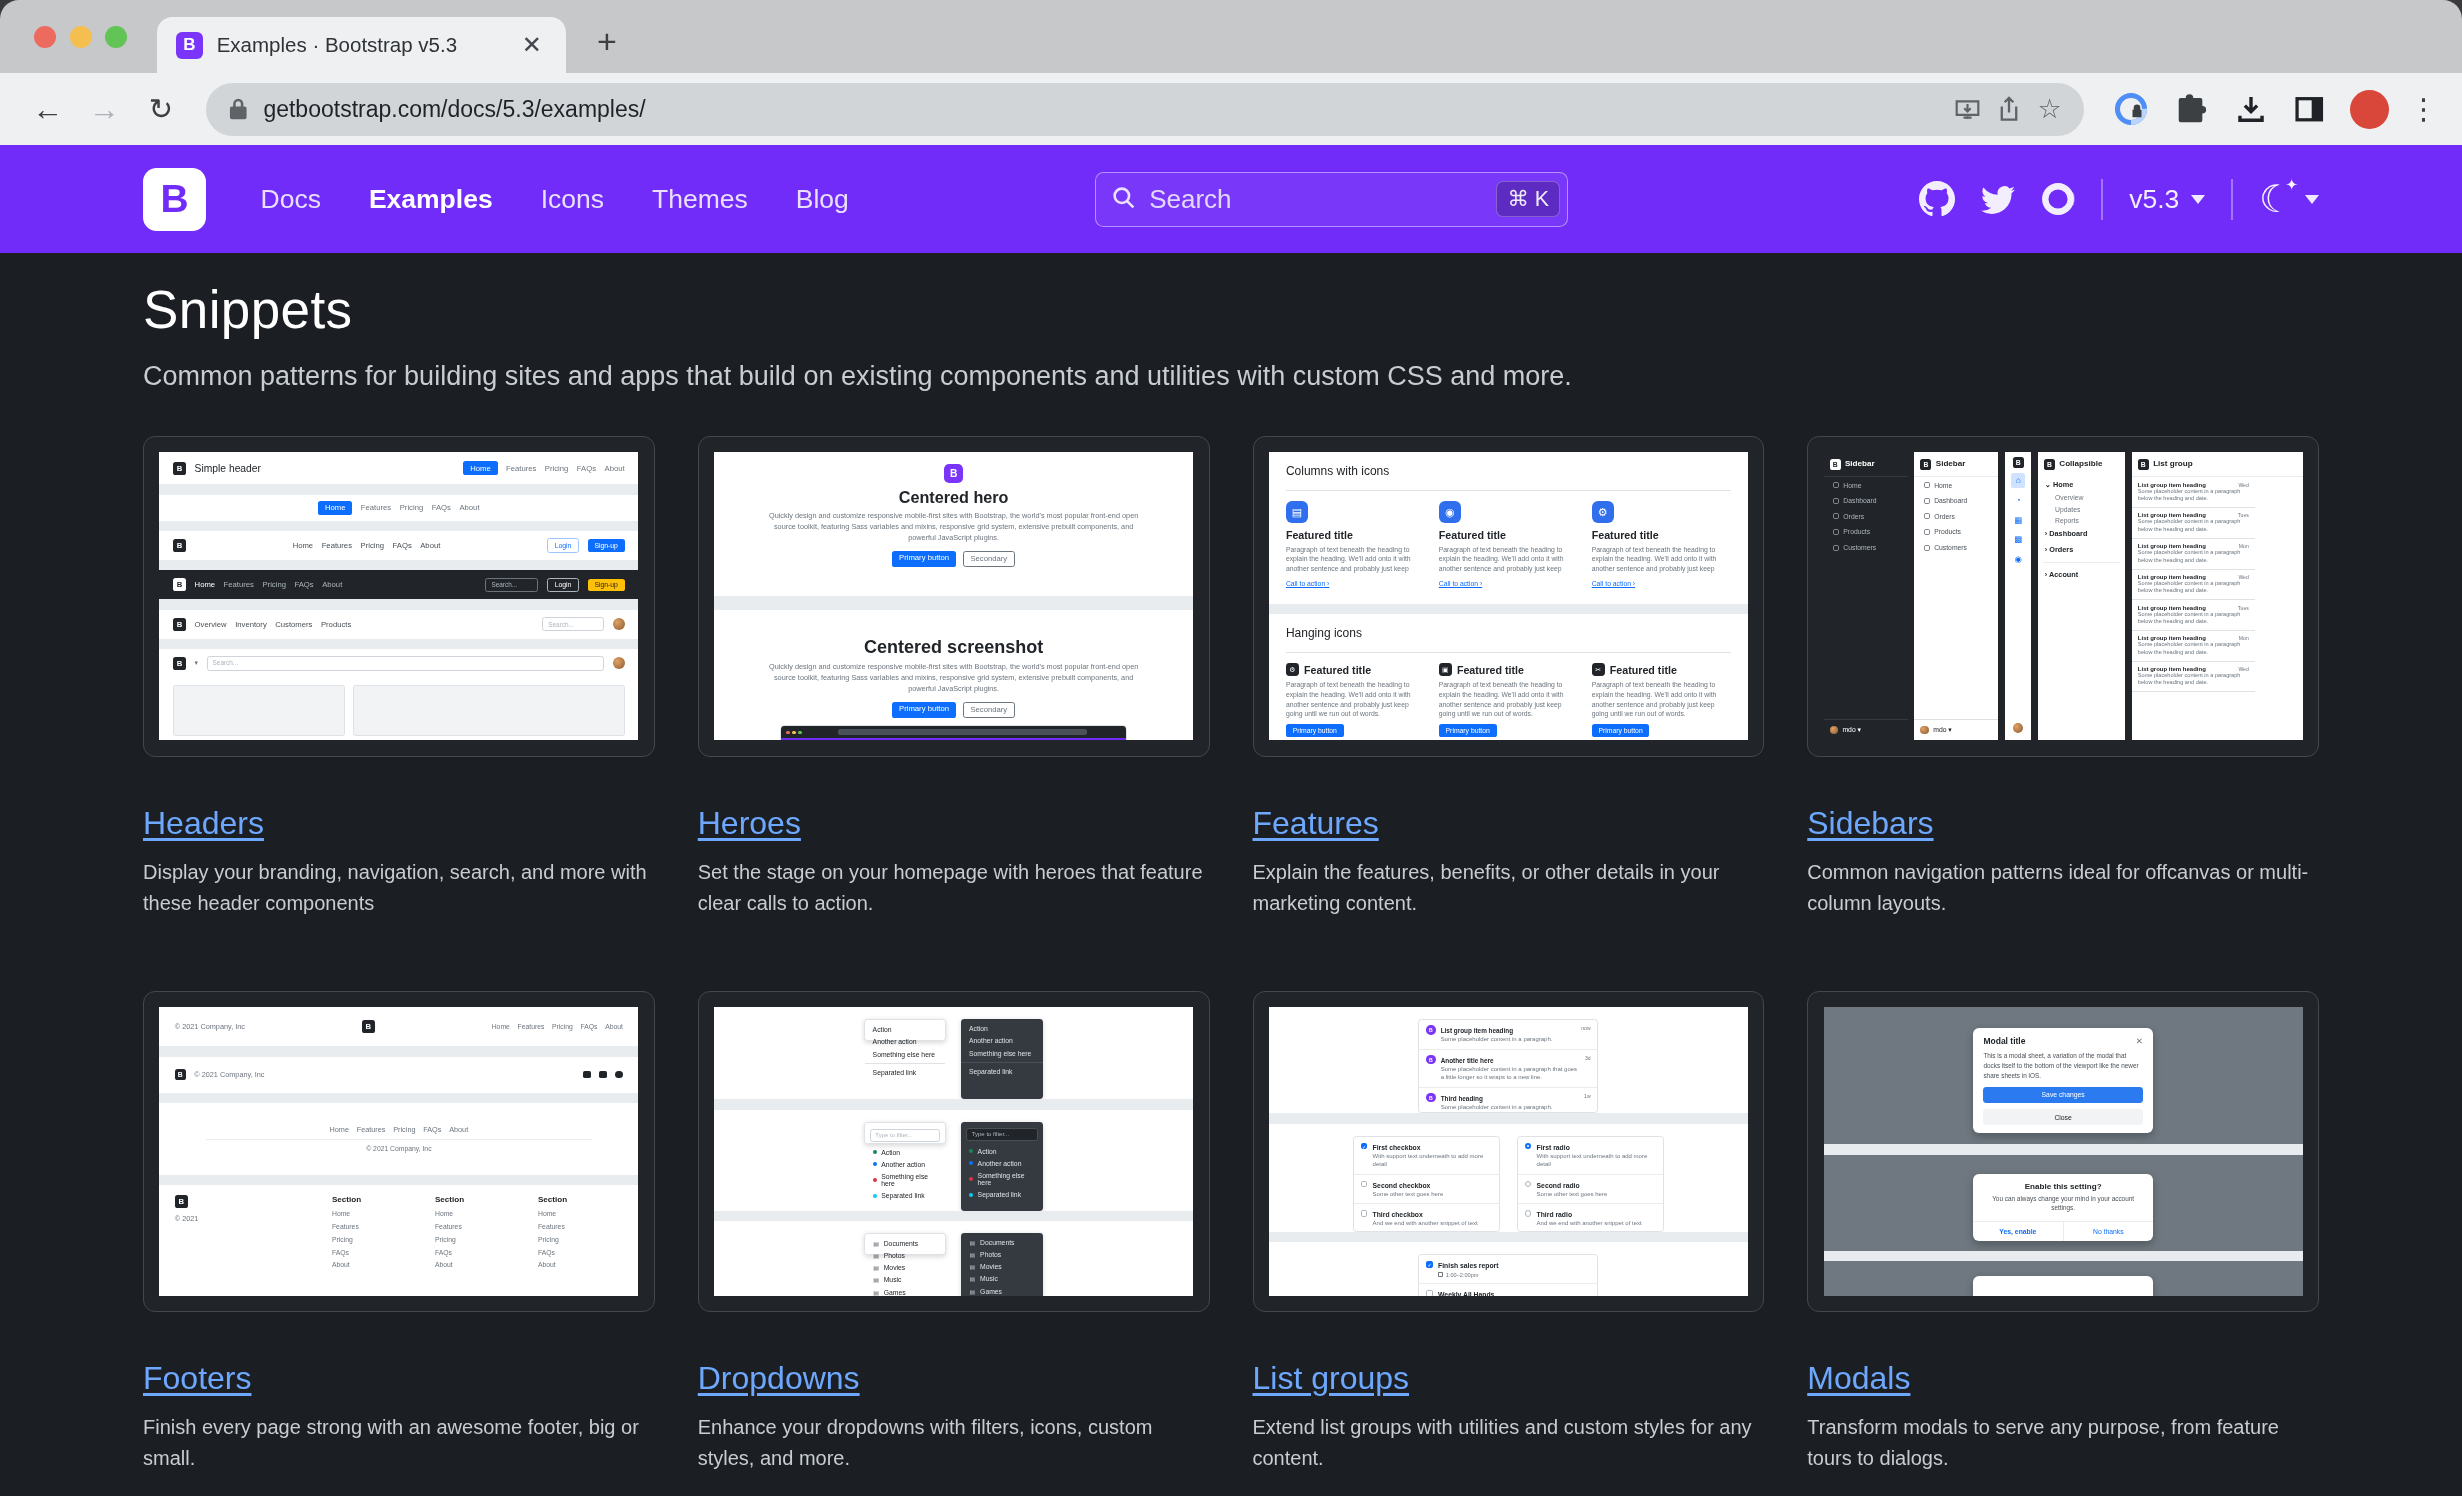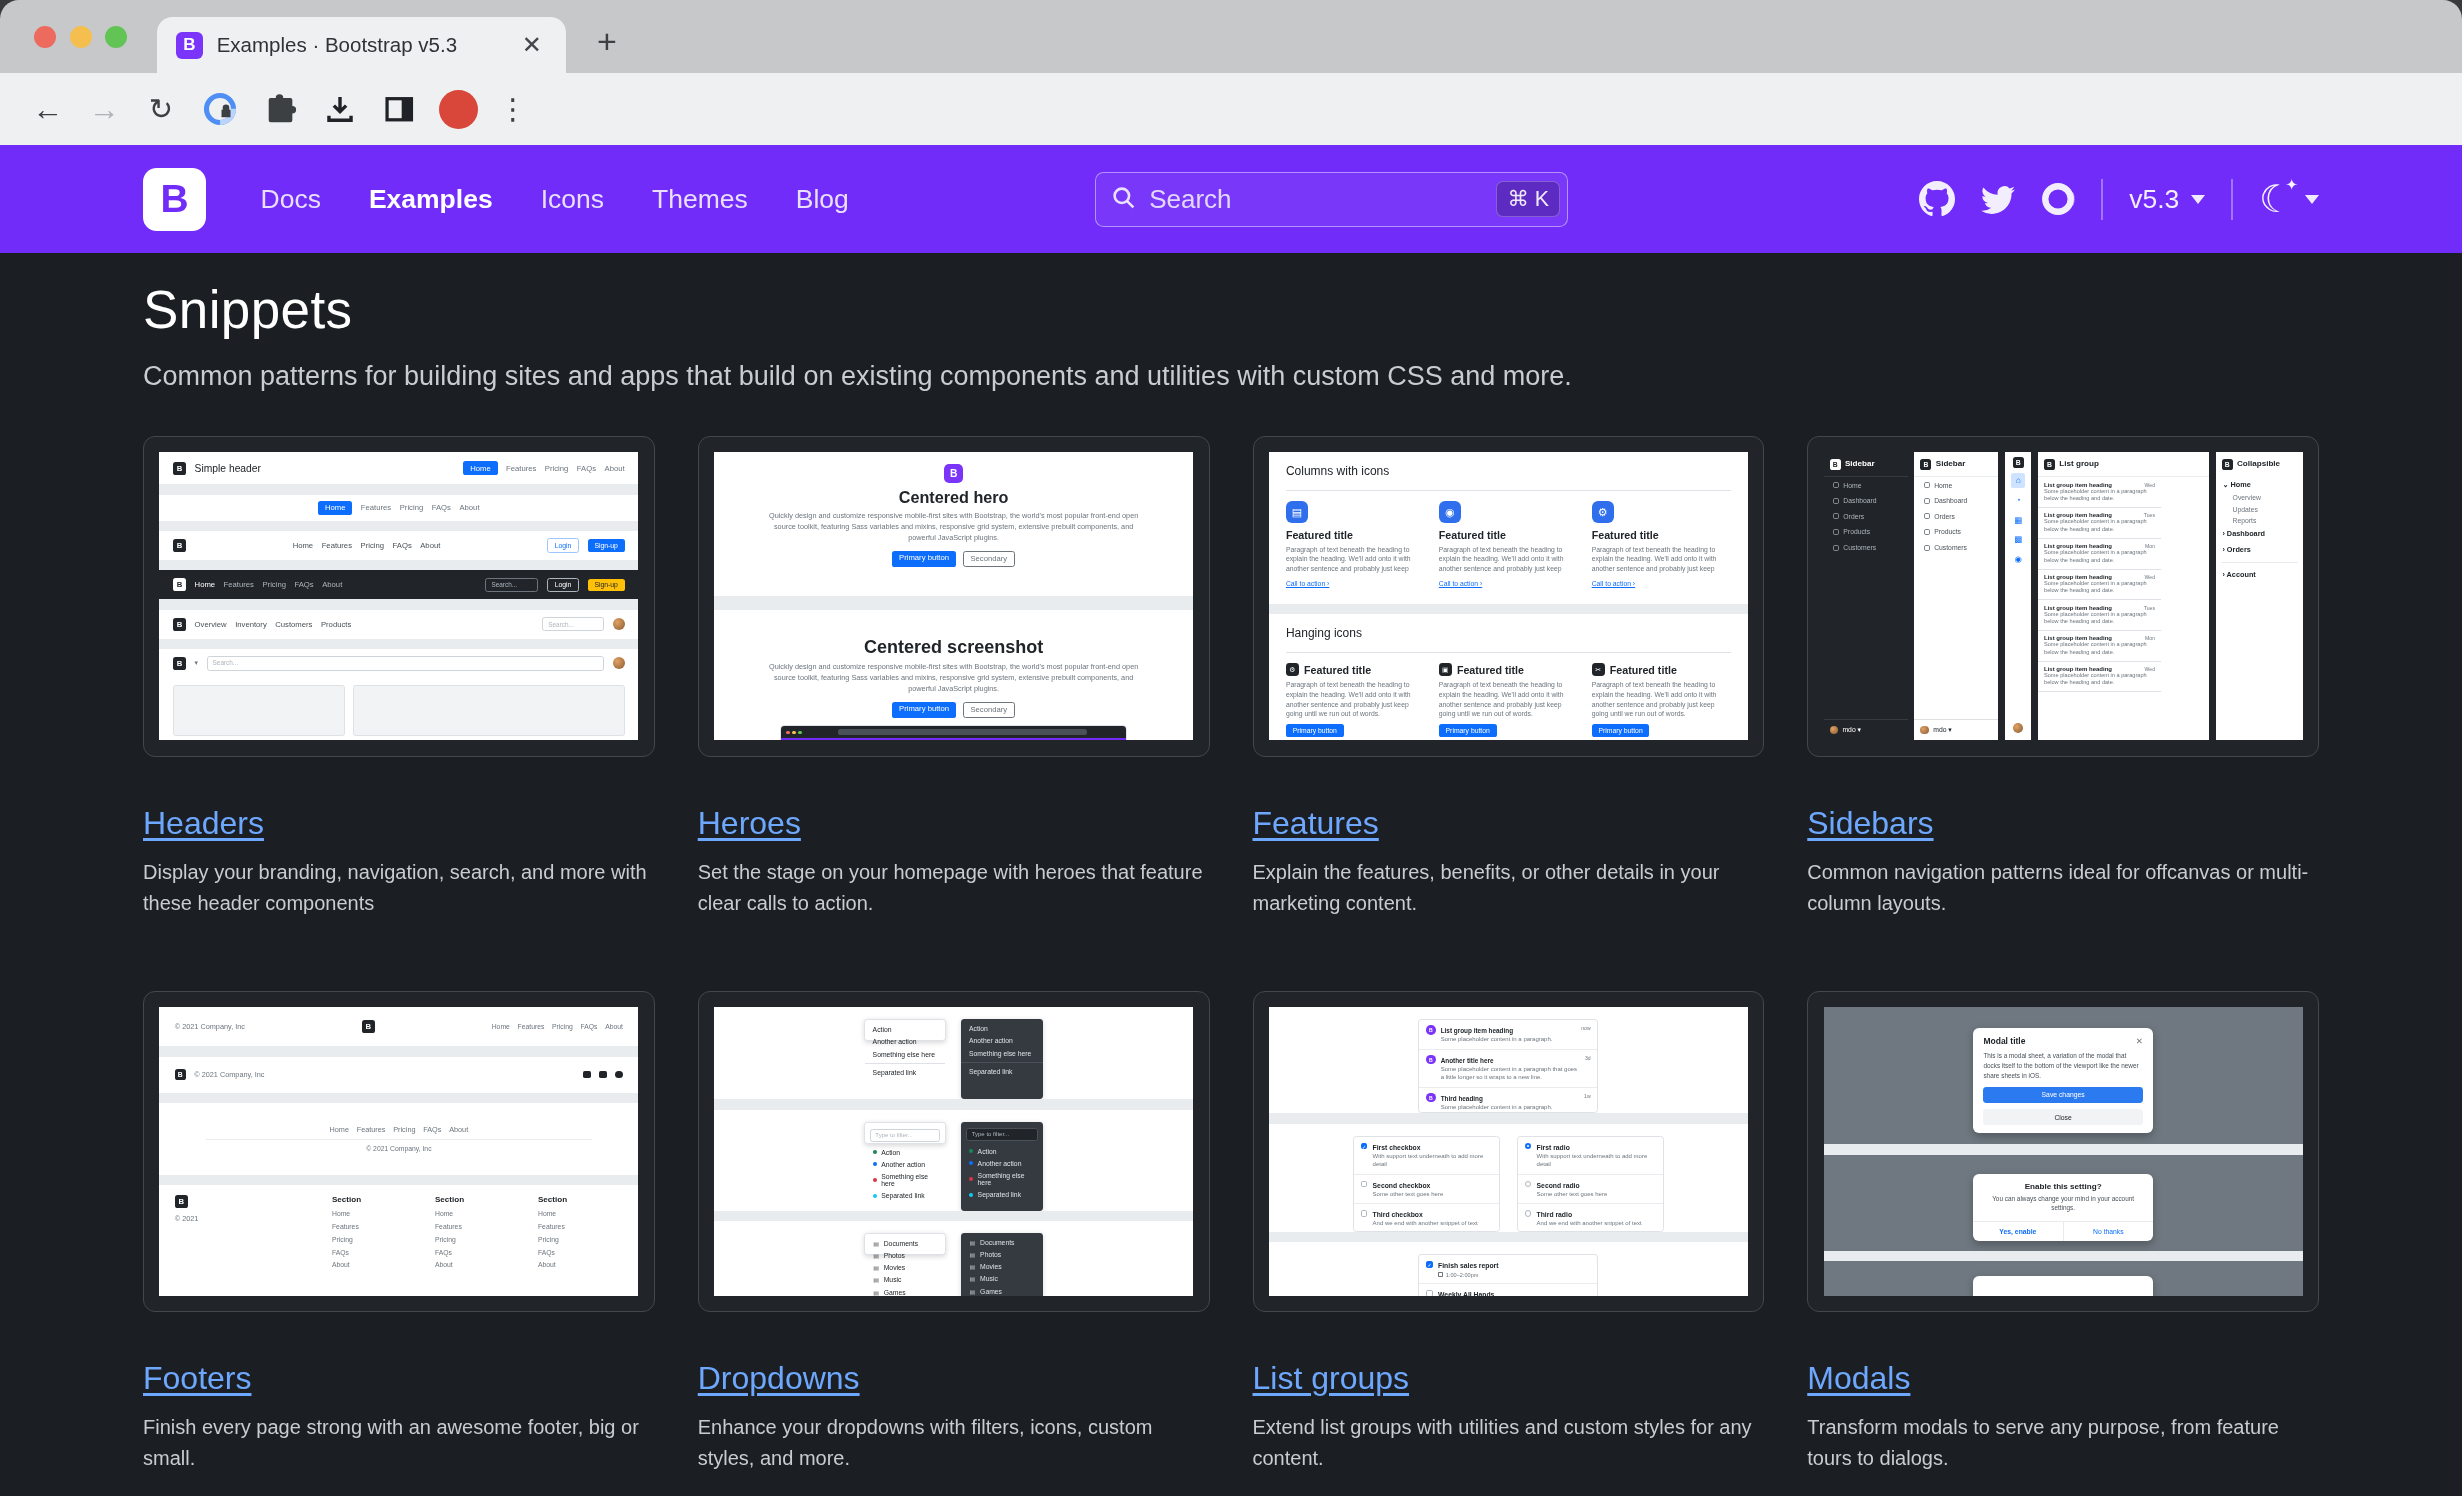--- a/index.html
+++ b/index.html
@@ -243,20 +243,42 @@
       <span class="tab-title">Examples · Bootstrap v5.3</span>
       <span class="tab-close">✕</span>
     </div>
     <span class="newtab">+</span>
   </div>
 
   <div class="toolbar">
     <span class="navbtn">←</span>
     <span class="navbtn disabled">→</span>
     <span class="navbtn reload">↻</span>
+    <div class="omnibox">
+      <span class="lock">
+        <svg width="20.5" height="26" viewBox="0 0 16 20">
+            <path d="M4 8V6a4 4 0 1 1 8 0v2h1a1.5 1.5 0 0 1 1.5 1.5v7A1.5 1.5 0 0 1 13 18H3a1.5 1.5 0 0 1-1.5-1.5v-7A1.5 1.5 0 0 1 3 8h1zm2 0h4V6a2 2 0 1 0-4 0v2z" fill="#5f6368"></path>
+          </svg>
+      </span>
+      <span class="url">getbootstrap.com/docs/5.3/examples/</span>
+      <span class="pill-ico">
+        <svg width="27" height="27" viewBox="0 0 20 20">
+            <path d="M2 4h16v10H2z" fill="none" stroke="#5f6368" stroke-width="1.6"></path>
+            <path d="M7 16h6M10 15v2" stroke="#5f6368" stroke-width="1.6"></path>
+            <path d="M10 6v5M7.6 9l2.4 2.4L12.4 9" stroke="#5f6368" stroke-width="1.6" fill="none"></path>
+          </svg>
+      </span>
+      <span class="pill-ico">
+        <svg width="26" height="29" viewBox="0 0 18 20">
+            <path d="M4 8v9h10V8" fill="none" stroke="#5f6368" stroke-width="1.6"></path>
+            <path d="M9 12V2M6 5l3-3 3 3" fill="none" stroke="#5f6368" stroke-width="1.6"></path>
+          </svg>
+      </span>
+      <span class="pill-ico" style="font-size:27px;color:#5f6368;">☆</span>
+    </div>
     <span class="ext-ico">
       <svg width="36" height="36" viewBox="0 0 24 24">
           <circle cx="12" cy="12" r="9" fill="none" stroke="#4f8ef5" stroke-width="3.4"></circle>
           <circle cx="12" cy="12" r="9" fill="none" stroke="#bcd4fb" stroke-width="3.4" stroke-dasharray="14 42"></circle>
           <path d="M13 12.5v5h6v-5h-.8v-1.3a2.2 2.2 0 1 0-4.4 0v1.3z" fill="#3b4045"></path>
         </svg>
     </span>
     <span class="ext-ico">
       <svg width="34" height="34" viewBox="0 0 18 18">
           <path d="M6.2 3.2a2 2 0 0 1 4 0H14a1 1 0 0 1 1 1v3.2a2 2 0 1 1 0 4V15a1 1 0 0 1-1 1H3.5a1 1 0 0 1-1-1V4.2a1 1 0 0 1 1-1z" fill="#3c4043"></path>
@@ -604,20 +626,38 @@
             </div>
             <div class="sb-col sb-rail">
               <span class="bsq s12">B</span>
               <span class="rail-ico on">⌂</span>
               <span class="rail-ico">◔</span>
               <span class="rail-ico">▦</span>
               <span class="rail-ico">▩</span>
               <span class="rail-ico">◉</span>
               <span class="mini-avatar" style="margin-top:auto;margin-bottom:6.8px;width:10.3px;height:10.3px;"></span>
             </div>
+            <div class="sb-col sb-tree">
+              <div class="sb-head">
+                  <span class="bsq s12">B</span>
+                  <span>Collapsible</span>
+                </div>
+              <div class="tree-item">⌄ Home</div>
+
+                <div class="tree-sub">Overview</div>
+
+                <div class="tree-sub">Updates</div>
+
+                <div class="tree-sub">Reports</div>
+
+              <div class="tree-item">› Dashboard</div>
+              <div class="tree-item">› Orders</div>
+              <div class="tree-div"></div>
+              <div class="tree-item">› Account</div>
+            </div>
             <div class="sb-col sb-list" style="flex:1;">
               <div class="sb-head" style="border-bottom:0.9px solid #e9ecef;">
                   <span class="bsq s12">B</span>
                   <span>List group</span>
                 </div>
 
                 <div class="lg-item">
                   <div class="lg-top">
                     <span class="lg-title">List group item heading</span>
                     <span class="lg-day">Wed</span>
@@ -666,38 +706,20 @@
                 </div>
 
                 <div class="lg-item">
                   <div class="lg-top">
                     <span class="lg-title">List group item heading</span>
                     <span class="lg-day">Wed</span>
                   </div>
                   <div class="lg-line">Some placeholder content in a paragraph below the heading and date.</div>
                 </div>
 
-            </div>
-            <div class="sb-col sb-tree">
-              <div class="sb-head">
-                  <span class="bsq s12">B</span>
-                  <span>Collapsible</span>
-                </div>
-              <div class="tree-item">⌄ Home</div>
-
-                <div class="tree-sub">Overview</div>
-
-                <div class="tree-sub">Updates</div>
-
-                <div class="tree-sub">Reports</div>
-
-              <div class="tree-item">› Dashboard</div>
-              <div class="tree-item">› Orders</div>
-              <div class="tree-div"></div>
-              <div class="tree-item">› Account</div>
             </div>
           </div>
         </div>
         <h3 class="card-title"><a href="#">Sidebars</a></h3>
         <p class="card-desc">Common navigation patterns ideal for offcanvas or multi-column layouts.</p>
       </div>
 
       <div class="card">
         <div class="thumb">
           <div class="shot tw">

